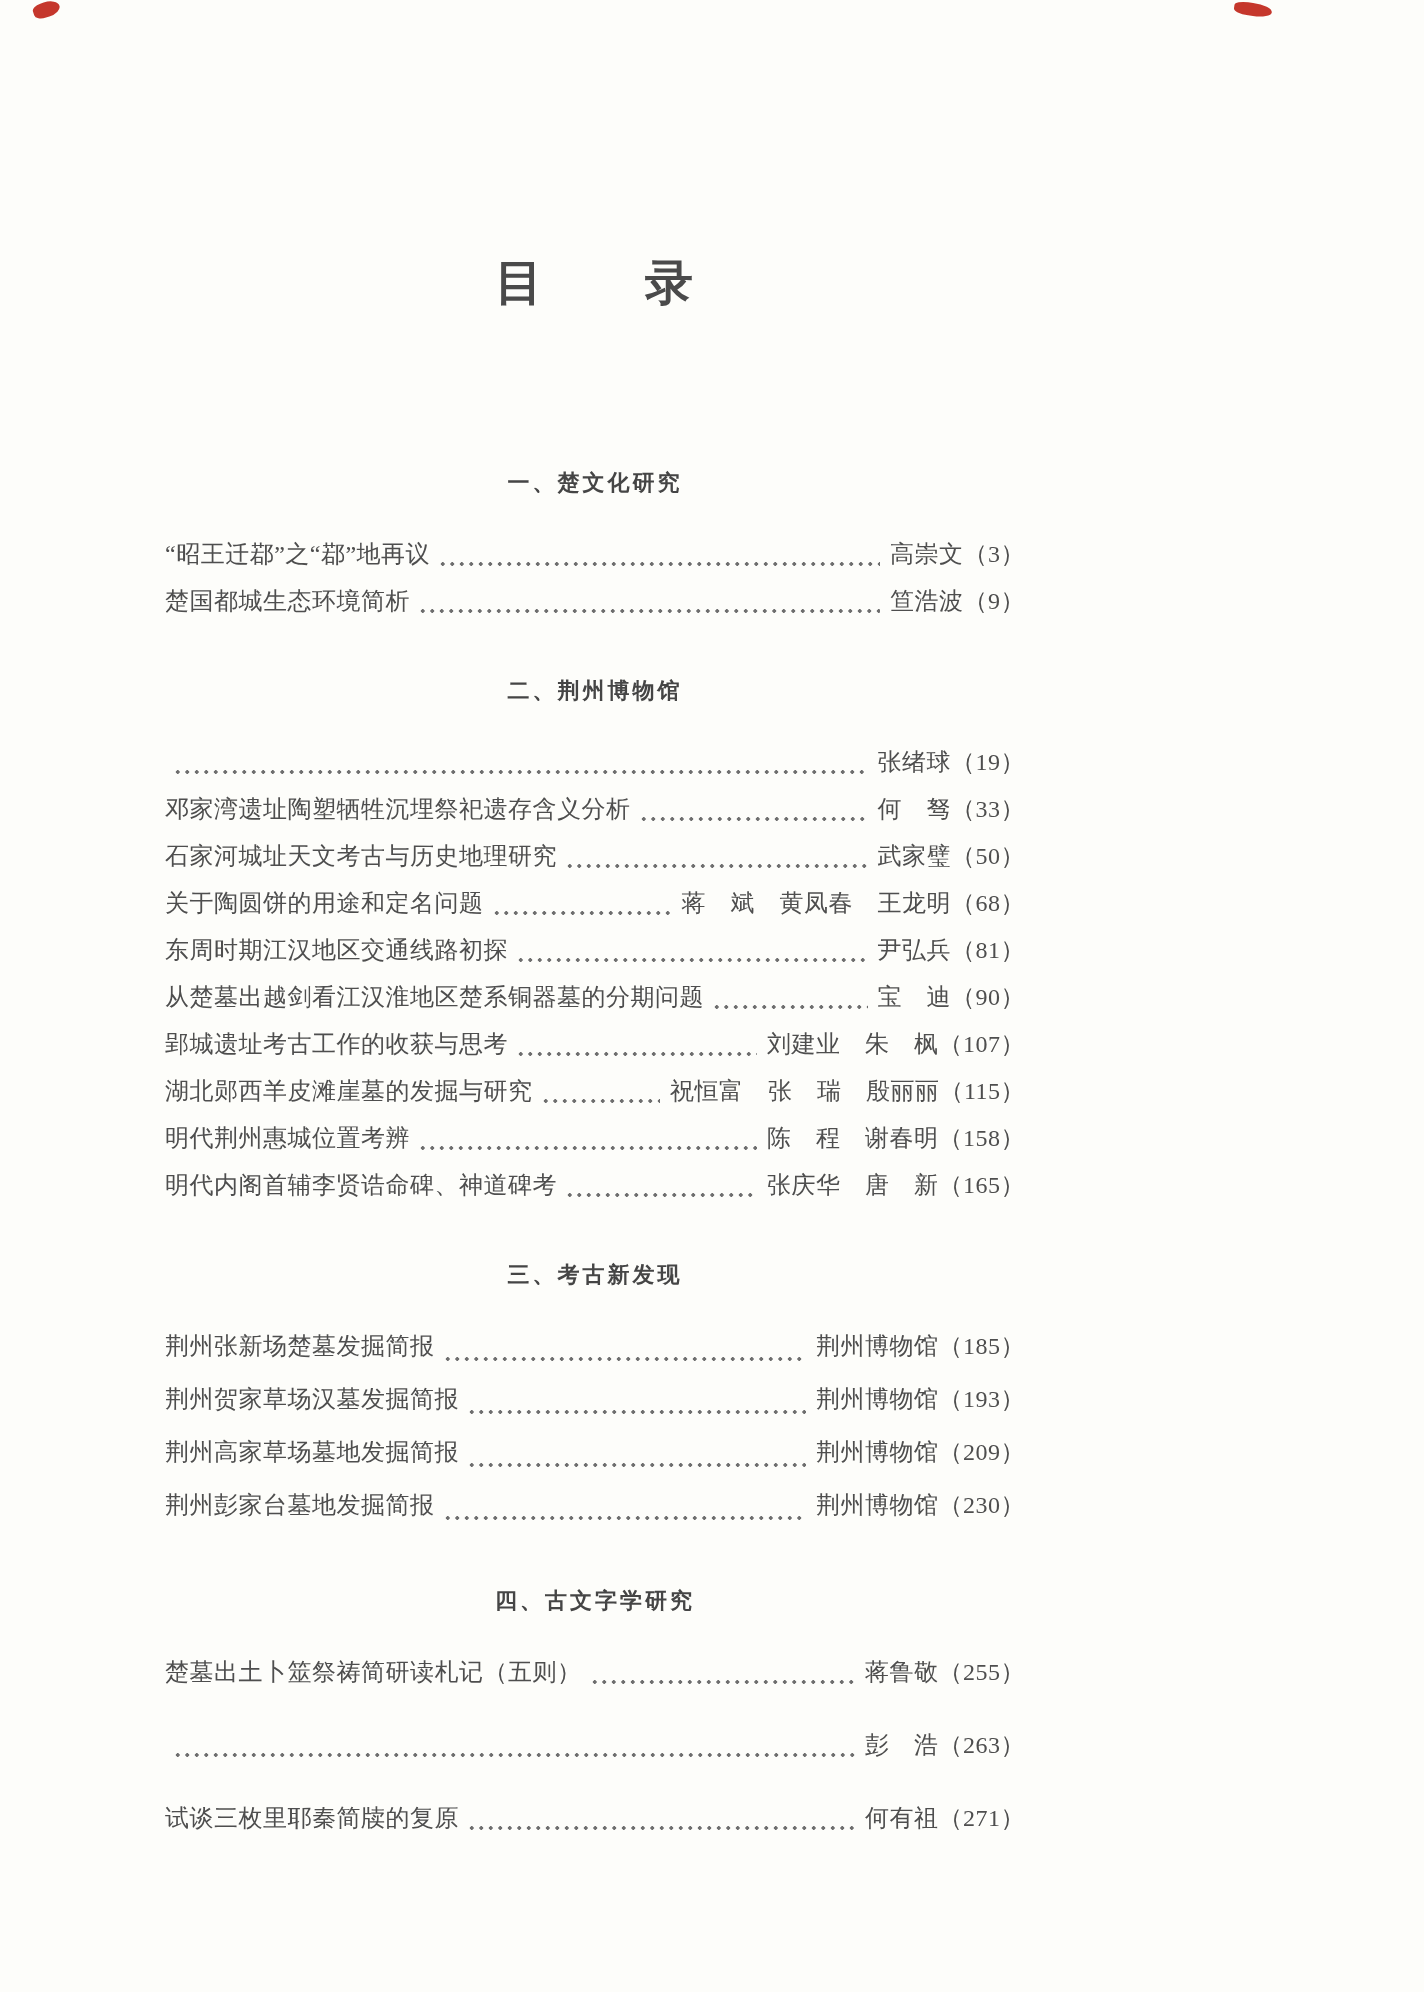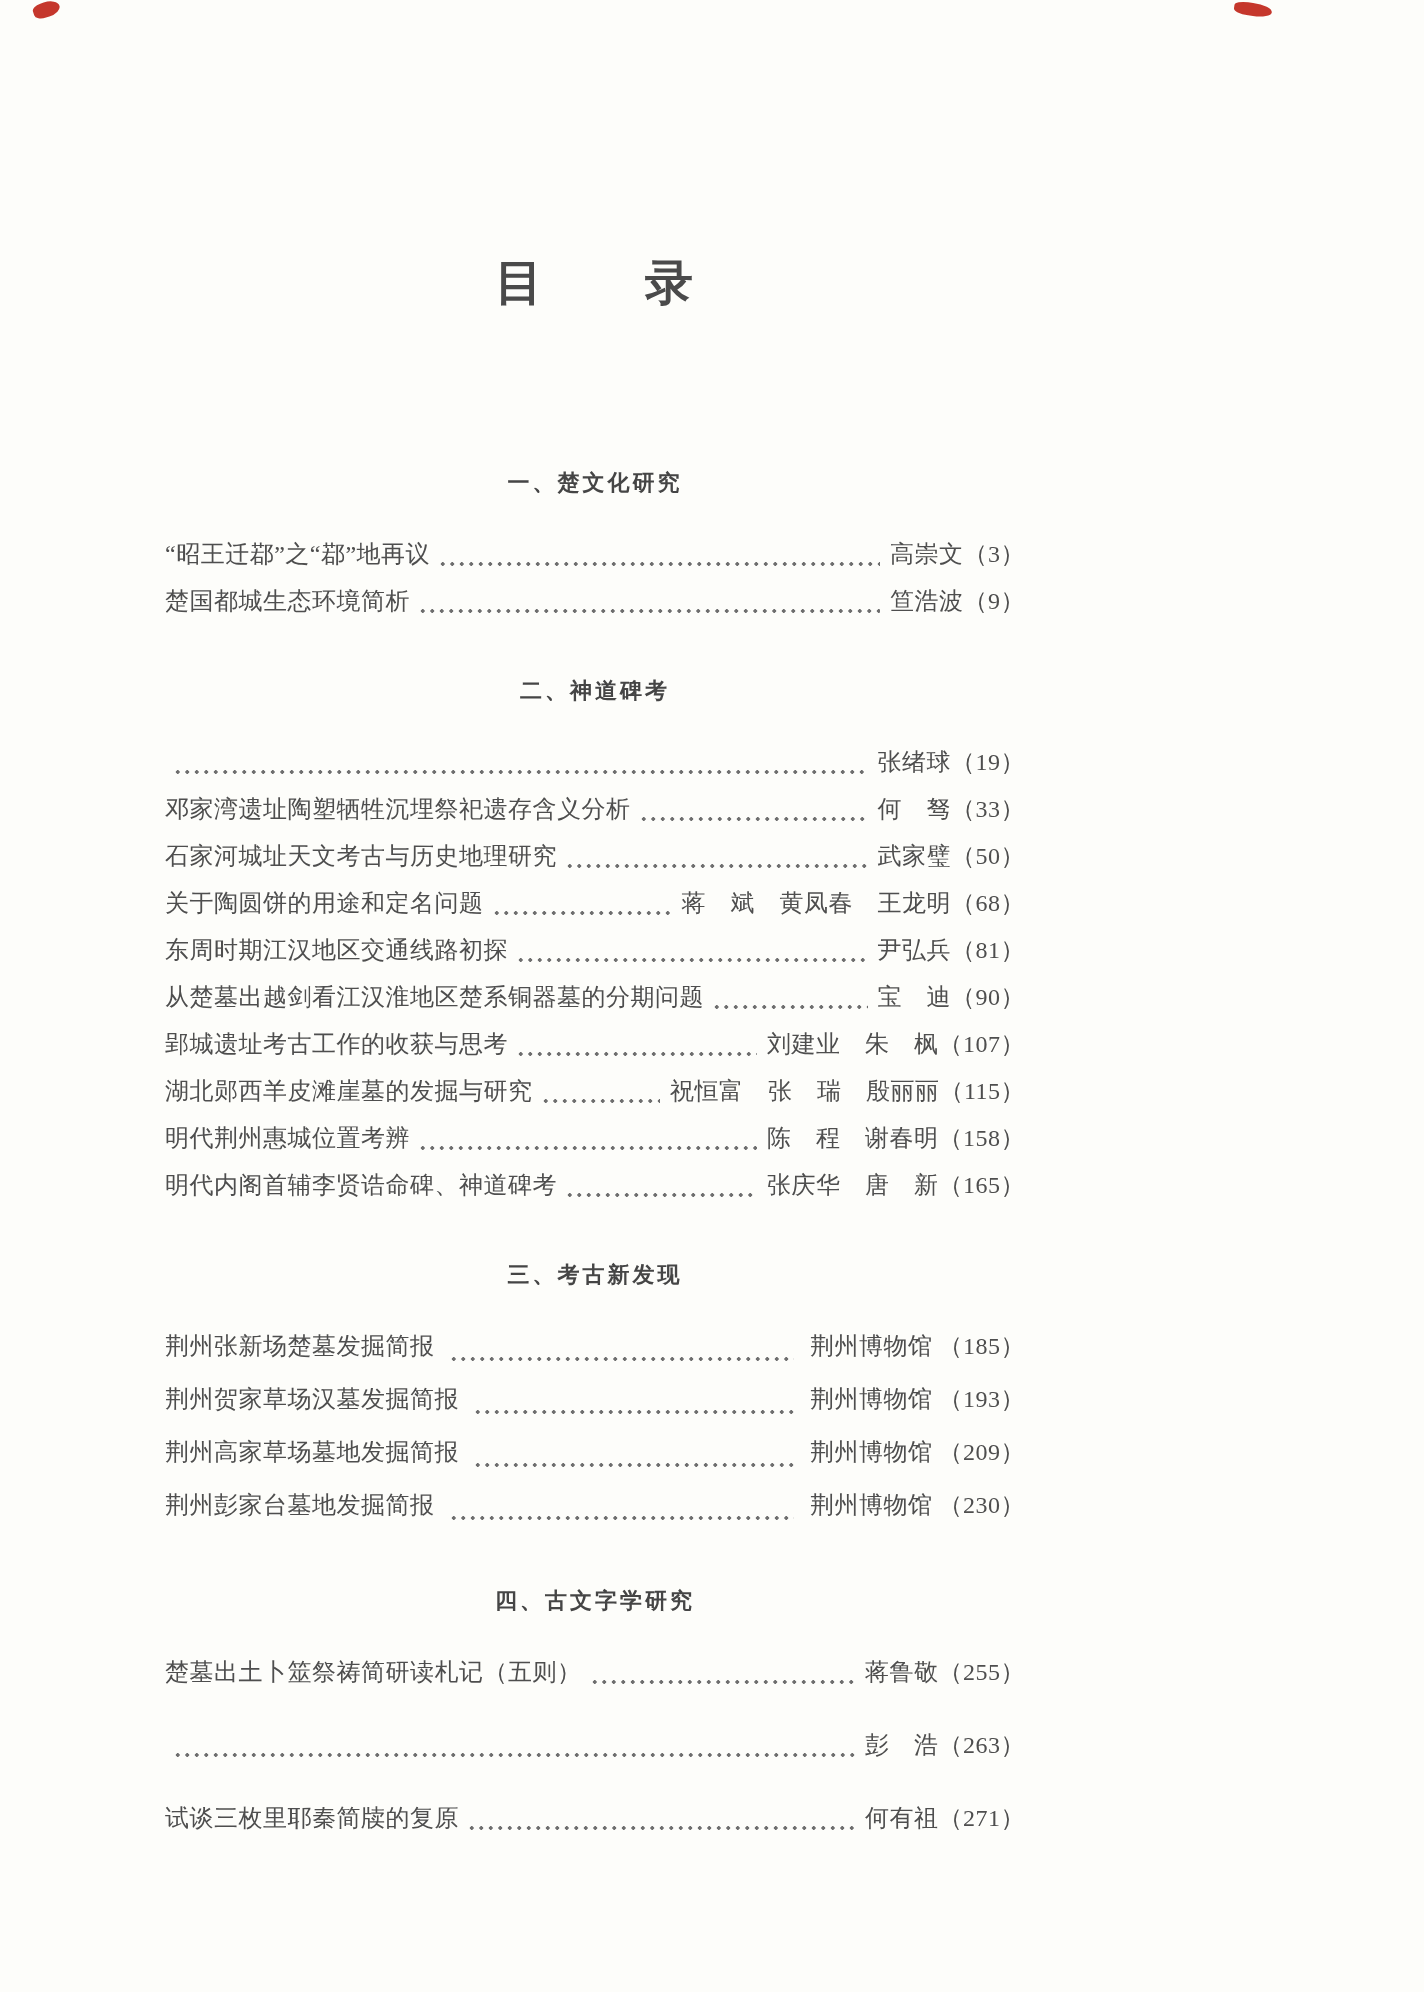--- a/index.html
+++ b/index.html
@@ -73,21 +73,21 @@
   }
   .toc-row {
     display: flex;
     align-items: flex-start;
     height: 47px;
     font-size: 24px;
     letter-spacing: 0.5px;
     color: #4e4e4e;
   }
   
-  .toc-section.loose .toc-row { height: 53px; gap: 6px; }
+  .toc-section.loose .toc-row { height: 53px; }
   
   .toc-section:last-child .toc-row { margin-top: 26px; }
   .entry-title {
     white-space: pre;
   }
   .leader {
     flex: 1 1 auto;
     min-width: 18px;
     align-self: stretch;
     margin: 0 10px 0 8px;
@@ -122,21 +122,21 @@
           <span class="entry-page">（3）</span>
         </div>
         <div class="toc-row">
           <span class="entry-title">楚国都城生态环境简析</span>
           <span class="leader"></span>
           <span class="entry-authors">笪浩波</span>
           <span class="entry-page">（9）</span>
         </div>
       </section>
       <section class="toc-section">
-        <h2 class="section-heading">二、神道碑考</h2>
+        <h2 class="section-heading">二、荆州博物馆</h2>
         <div class="toc-row">
           <span class="leader"></span>
           <span class="entry-authors">张绪球</span>
           <span class="entry-page">（19）</span>
         </div>
         <div class="toc-row">
           <span class="entry-title">邓家湾遗址陶塑牺牲沉埋祭祀遗存含义分析</span>
           <span class="leader"></span>
           <span class="entry-authors">何　驽</span>
           <span class="entry-page">（33）</span>

